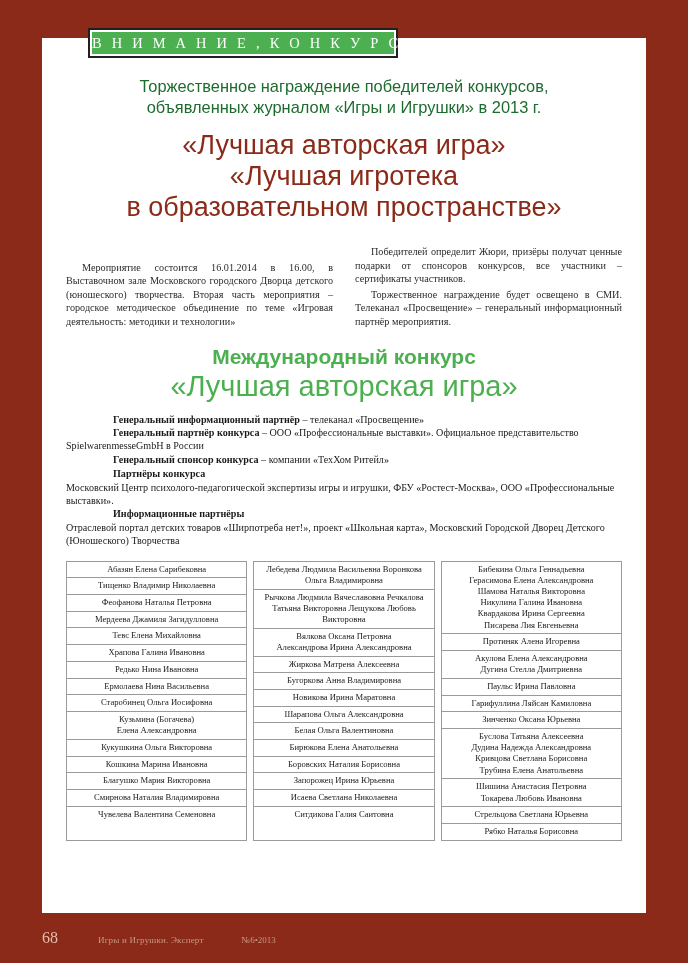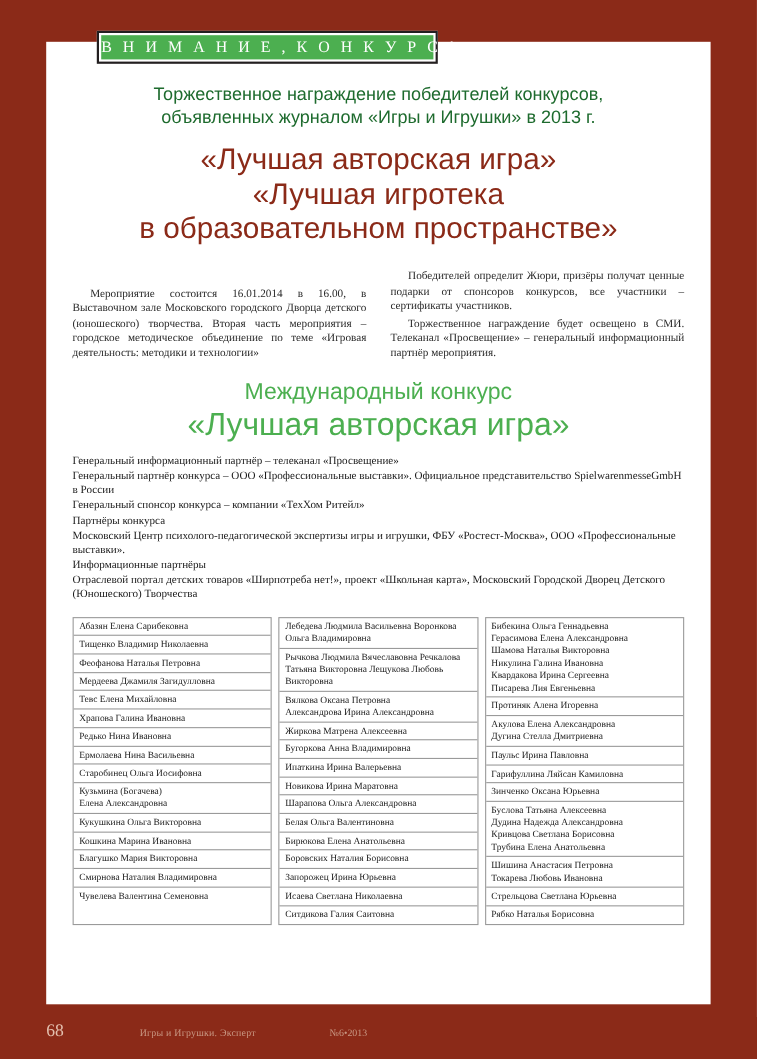--- a/index.html
+++ b/index.html
@@ -106,72 +106,73 @@
     text-indent: 16px;
   }
   
   .sub-green-small {
     color: #4CAF50;
     font-family: "Liberation Sans", sans-serif;
     font-size: 21px;
     text-align: center;
     margin: 14px 0 0 0;
     line-height: 24px;
-    font-weight: normal;
+    font-weight: bold;
   }
   .sub-green-big {
     color: #4CAF50;
     font-family: "Liberation Sans", sans-serif;
     font-size: 29px;
     text-align: center;
     margin: 1px 0 10px 0;
     line-height: 33px;
     font-weight: normal;
   }
   
   .partners {
     font-size: 10.1px;
     line-height: 13.2px;
     color: #1a1a1a;
     margin-top: 6px;
   }
   .partners .line { margin: 0 0 0.5px 0; }
-  .partners b { font-weight: normal; }
+  .partners b { font-weight: bold; margin-left: 47px; }
 
   
   .tables {
     display: flex;
     gap: 6px;
     margin-top: 13px;
   }
   .tbl {
     flex: 1 1 0;
     border: 1px solid #9a9a9a;
     box-sizing: border-box;
+    text-align: center;
   }
   .tbl .cell {
     border-bottom: 1px solid #9a9a9a;
     padding: 2px 5px 2.5px 5px;
     font-size: 8.6px;
     line-height: 11.2px;
     color: #1a1a1a;
     box-sizing: border-box;
   }
   .tbl .cell:last-child { border-bottom: none; }
   .tbl .cell .nm { display: block; }
 
   
   .footer {
     position: absolute;
     left: 42px;
     bottom: 16px;
     width: 604px;
     display: flex;
     align-items: baseline;
-    gap: 33px;
+    gap: 4px;
     color: #E9C9B8;
   }
   .footer .pgnum {
     font-family: "Liberation Serif", serif;
     font-size: 16px;
     color: #E3BFAE;
     width: 28px;
     text-align: left;
   }
   .footer .fmeta {
@@ -295,23 +296,20 @@
             <span class="nm">Вялкова Оксана Петровна</span>
             <span class="nm">Александрова Ирина Александровна</span>
           </div>
           <div class="cell">
             <span class="nm">Жиркова Матрена Алексеевна</span>
           </div>
           <div class="cell">
             <span class="nm">Бугоркова Анна Владимировна</span>
           </div>
           <div class="cell">
-            <span class="nm">Ипаткина Ирина Валерьевна</span>
-          </div>
-          <div class="cell">
             <span class="nm">Новикова Ирина Маратовна</span>
           </div>
           <div class="cell">
             <span class="nm">Шарапова Ольга Александровна</span>
           </div>
           <div class="cell">
             <span class="nm">Белая Ольга Валентиновна</span>
           </div>
           <div class="cell">
             <span class="nm">Бирюкова Елена Анатольевна</span>

